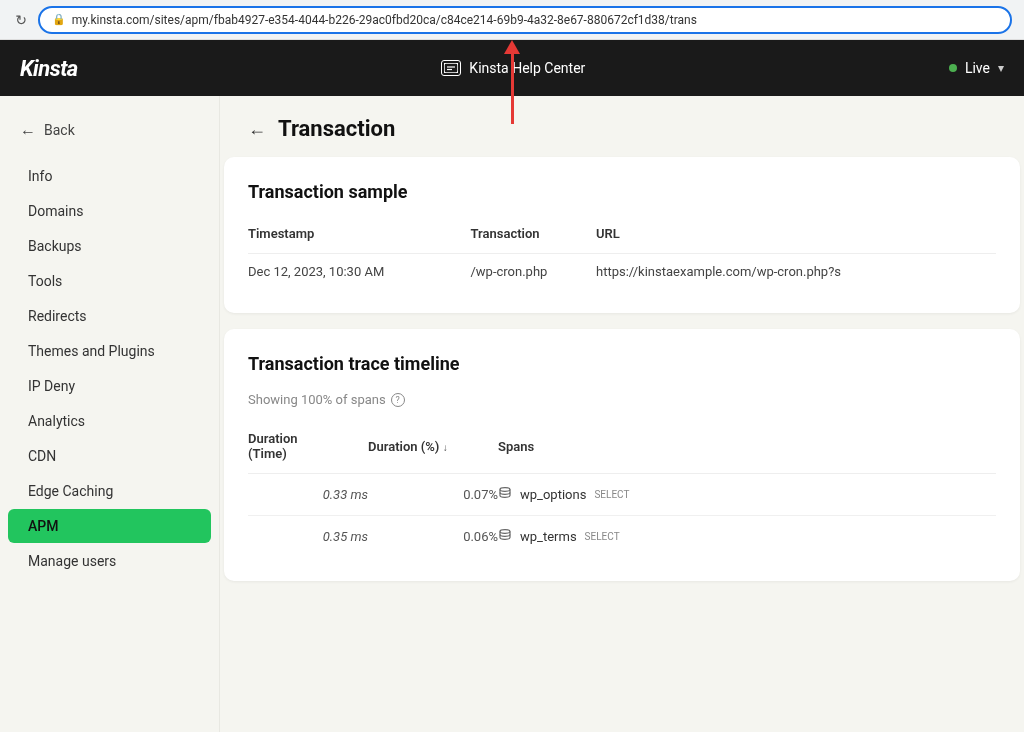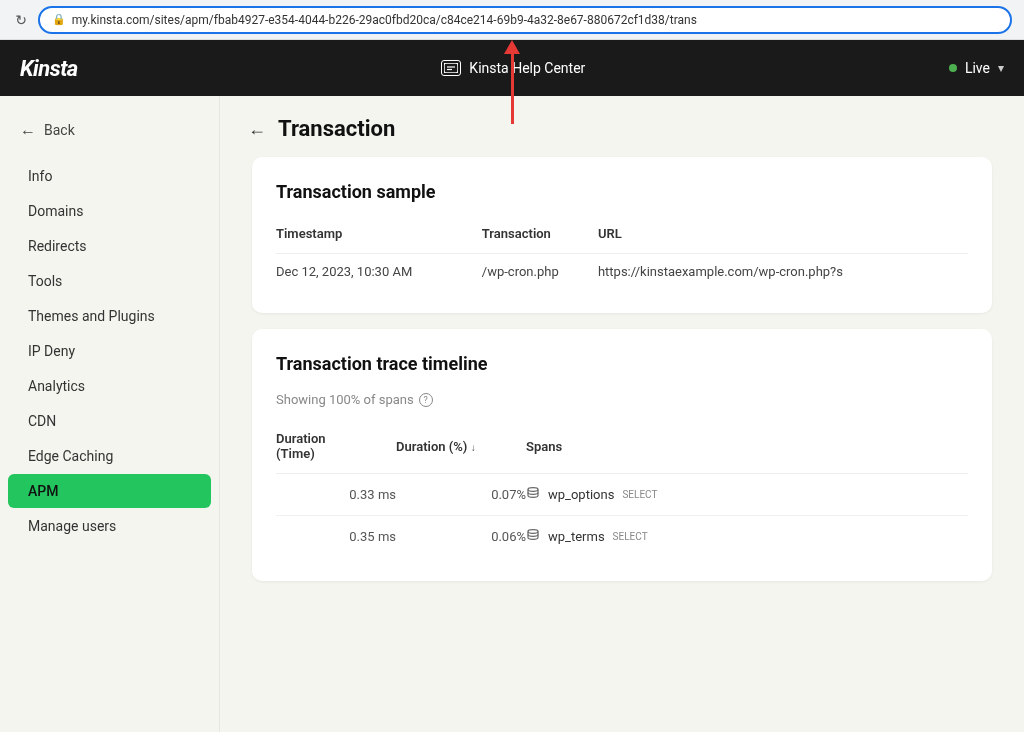--- a/index.html
+++ b/index.html
@@ -188,21 +188,21 @@
     .page-title {
       font-size: 22px;
       font-weight: 700;
       color: #111;
     }
 
     
     .card {
       background: white;
       border-radius: 10px;
-      margin: 0 32px 16px;
+      margin: 0 4px 16px;
       padding: 24px;
       box-shadow: 0 1px 3px rgba(0,0,0,0.06);
     }
     .card-title {
       font-size: 18px;
       font-weight: 700;
       color: #111;
       margin-bottom: 18px;
     }
 
@@ -267,21 +267,21 @@
       gap: 8px;
     }
     .db-icon {
       color: #666;
       font-size: 14px;
     }
     .span-text { color: #333; font-size: 13px; }
     .span-op { color: #888; font-size: 10px; }
     .sort-icon { font-size: 10px; color: #555; }
 
-    .duration-val { text-align: right; padding-right: 20px; color: #555; }
+    .duration-val { text-align: right; padding-right: 20px; color: #555; font-style: italic; }
     .pct-val { text-align: right; padding-right: 20px; color: #555; }
   </style>
 </head>
 <body>
 
 <div class="arrow-overlay">
   <div class="red-arrow">
     <div class="arrow-head"></div>
     <div class="arrow-line"></div>
   </div>
@@ -325,24 +325,27 @@
       <span class="back-arrow">←</span>
       <span>Back</span>
     </div>
     <div class="sidebar-item">
       <span>Info</span>
     </div>
     <div class="sidebar-item">
       <span>Domains</span>
     </div>
     <div class="sidebar-item">
+      <span>Backups</span>
+    </div>
+    <div class="sidebar-item">
+      <span>Tools</span>
+    </div>
+    <div class="sidebar-item">
       <span>Redirects</span>
-    </div>
-    <div class="sidebar-item">
-      <span>Tools</span>
     </div>
     <div class="sidebar-item">
       <span>Themes and Plugins</span>
     </div>
     <div class="sidebar-item">
       <span>IP Deny</span>
     </div>
     <div class="sidebar-item">
       <span>Analytics</span>
     </div>

